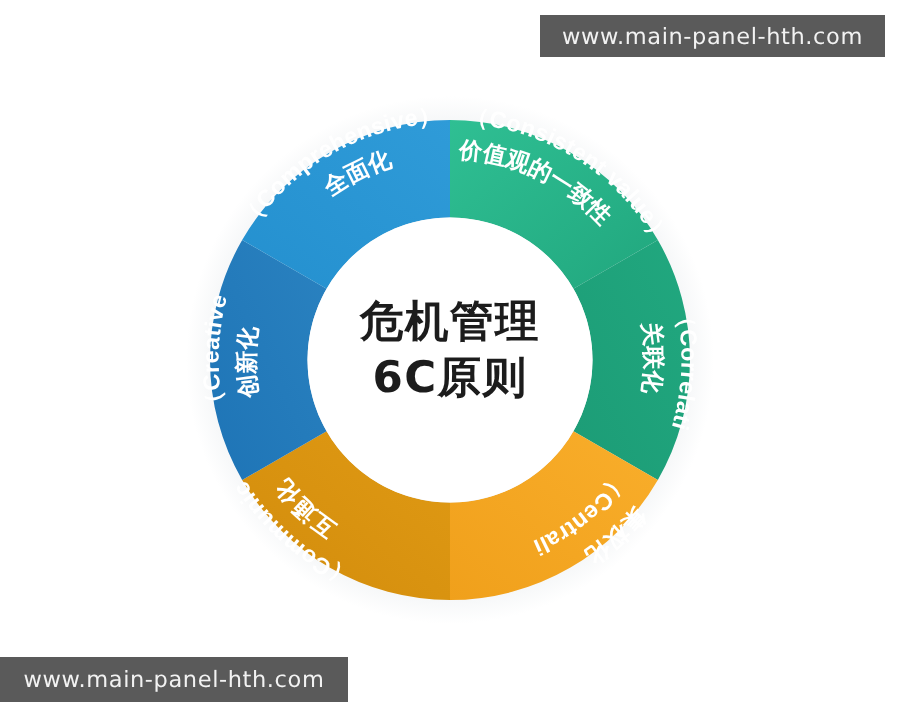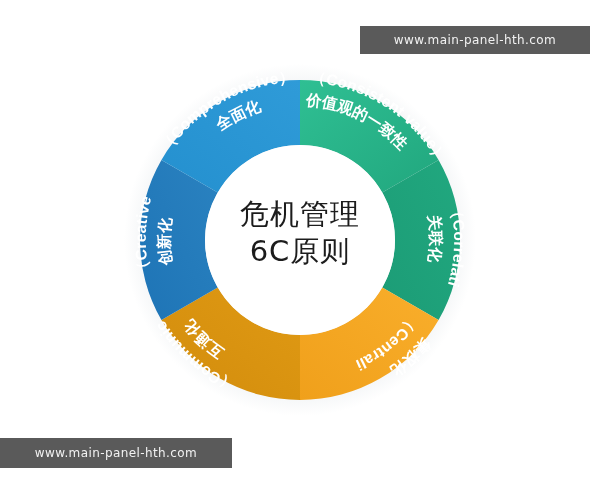--- a/index.html
+++ b/index.html
@@ -9,25 +9,24 @@
     font-family:"Liberation Sans","DejaVu Sans",sans-serif;
     overflow:hidden;position:relative;
   }
   #stage{position:absolute;inset:0;width:600px;height:480px;}
 
   
   .wm{
     position:absolute;
     background:#5a5a5a;
     color:#f2f2f2;
-    font-size:12px;
+    font-size:15px;
     letter-spacing:.4px;
     display:flex;align-items:center;justify-content:center;
     font-family:"DejaVu Sans",sans-serif;
-    margin-top:16px;
   }
   .wm-top{right:10px;top:10px;width:230px;height:28px;}
   .wm-bottom{left:0px;bottom:12px;width:232px;height:30px;}
 
   
   .donut-wrap{position:absolute;left:0;top:0;width:600px;height:480px;}
   svg.donut{position:absolute;left:0;top:0;}
 
   .seg-text{
     font-family:"Liberation Sans","DejaVu Sans",sans-serif;
@@ -37,21 +36,21 @@
   .seg-text.en{font-size:15.5px;letter-spacing:.2px;}
   .seg-text.zh{font-size:15.5px;}
 
   .center-label{
     position:absolute;
     left:205px;top:196px;
     width:190px;
     text-align:center;
     color:#1c1c1c;
     font-family:"DejaVu Sans","Liberation Sans",sans-serif;
-    font-weight:400;
+    font-weight:700;
     font-size:29px;
     line-height:1.28;
     letter-spacing:1px;
     white-space:pre-line;
   }
 </style>
 </head>
 <body>
 
 <div id="stage">

